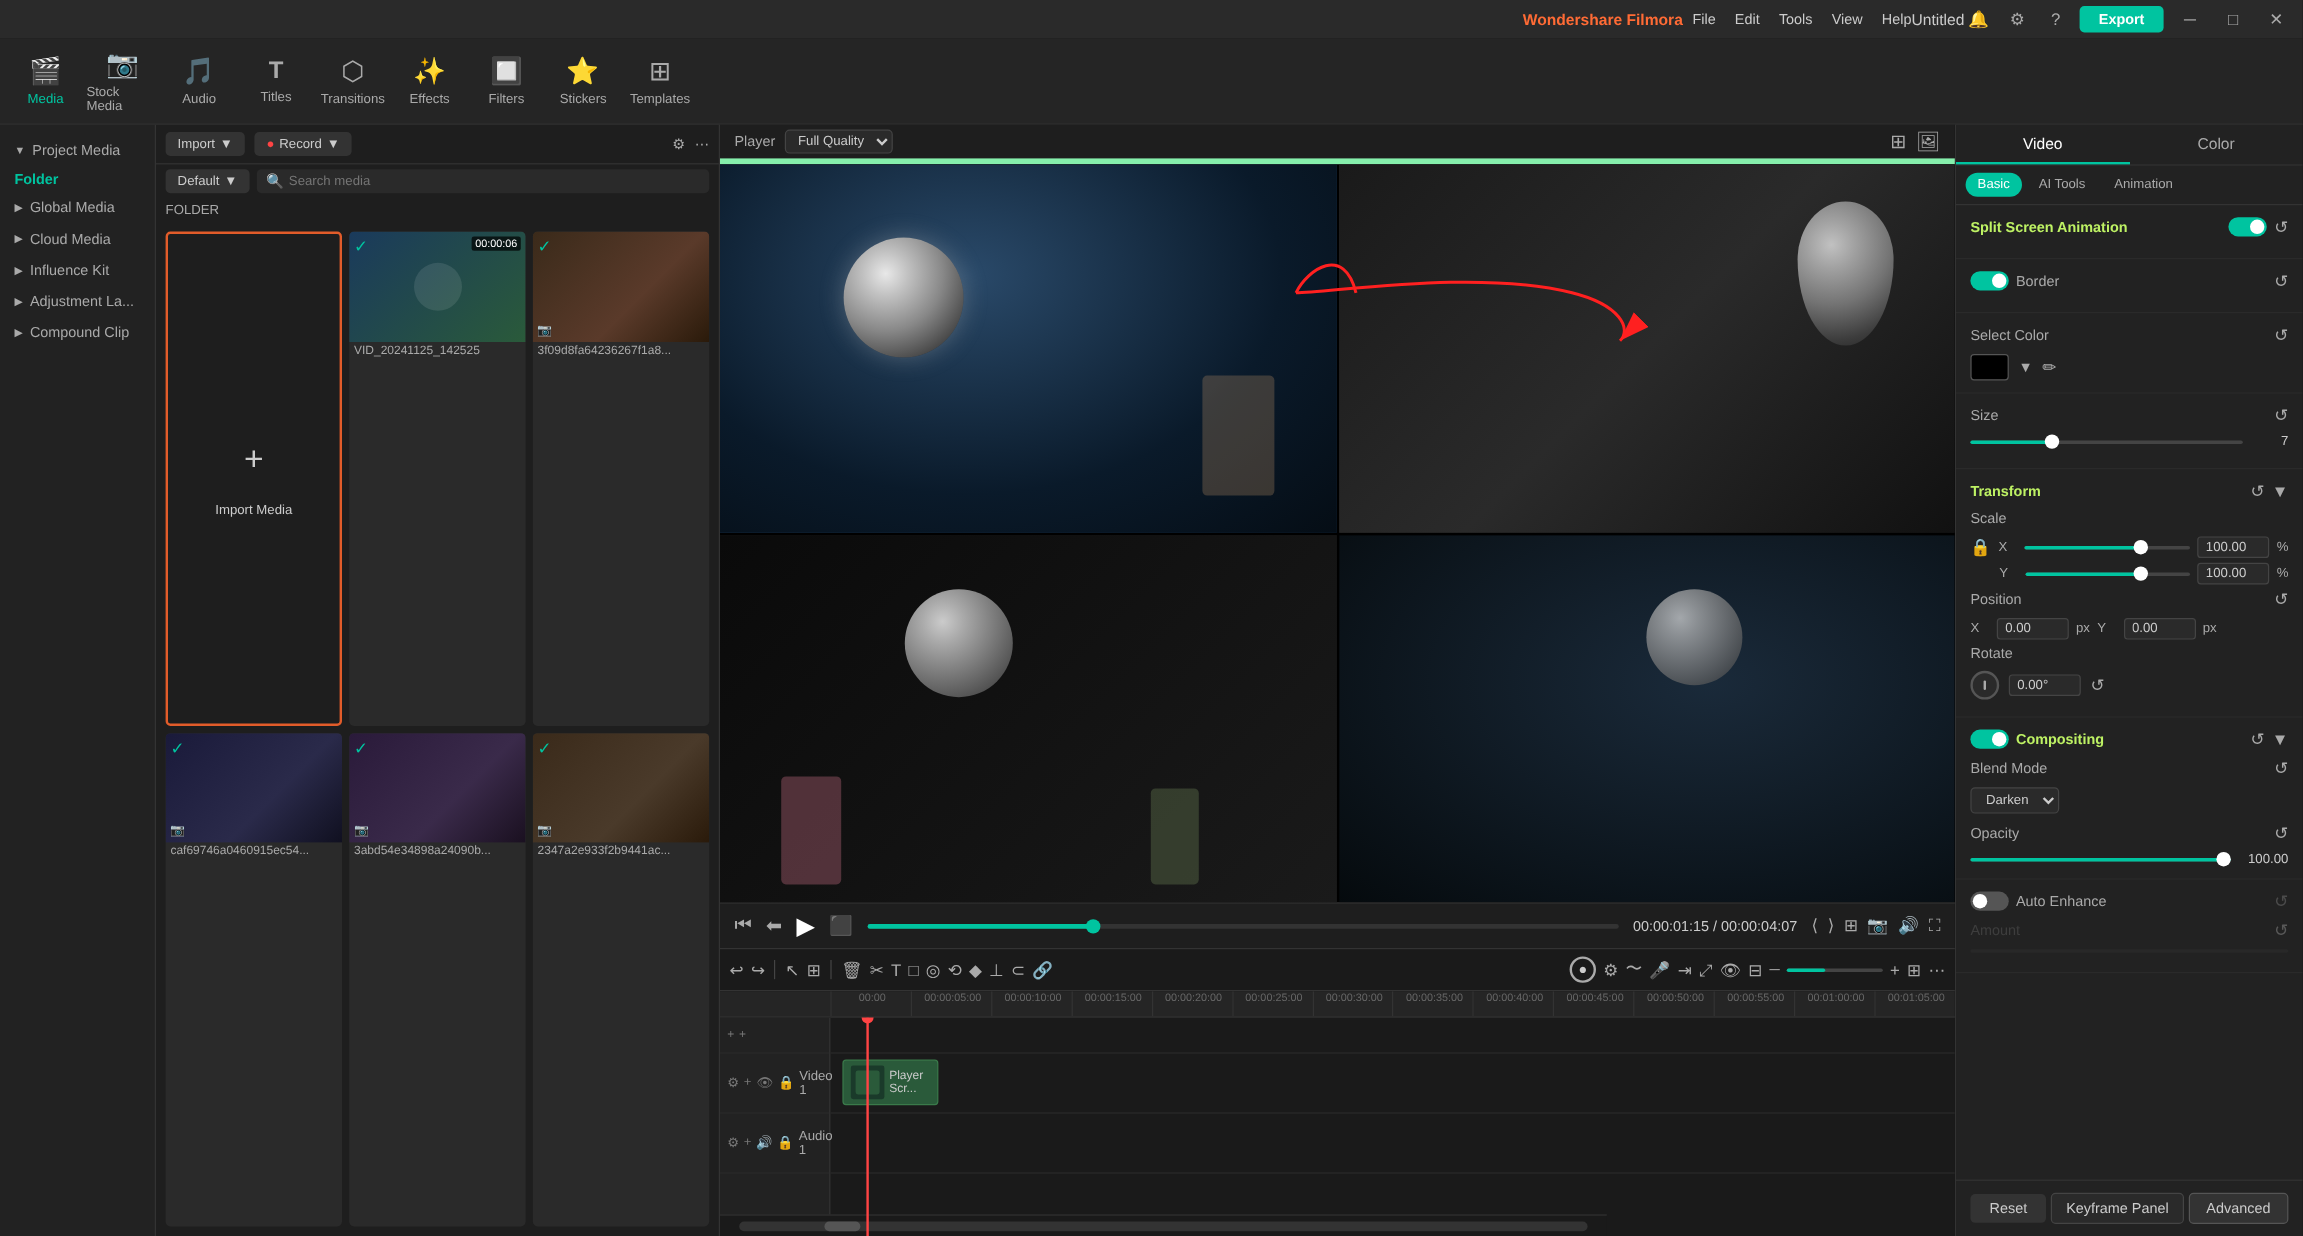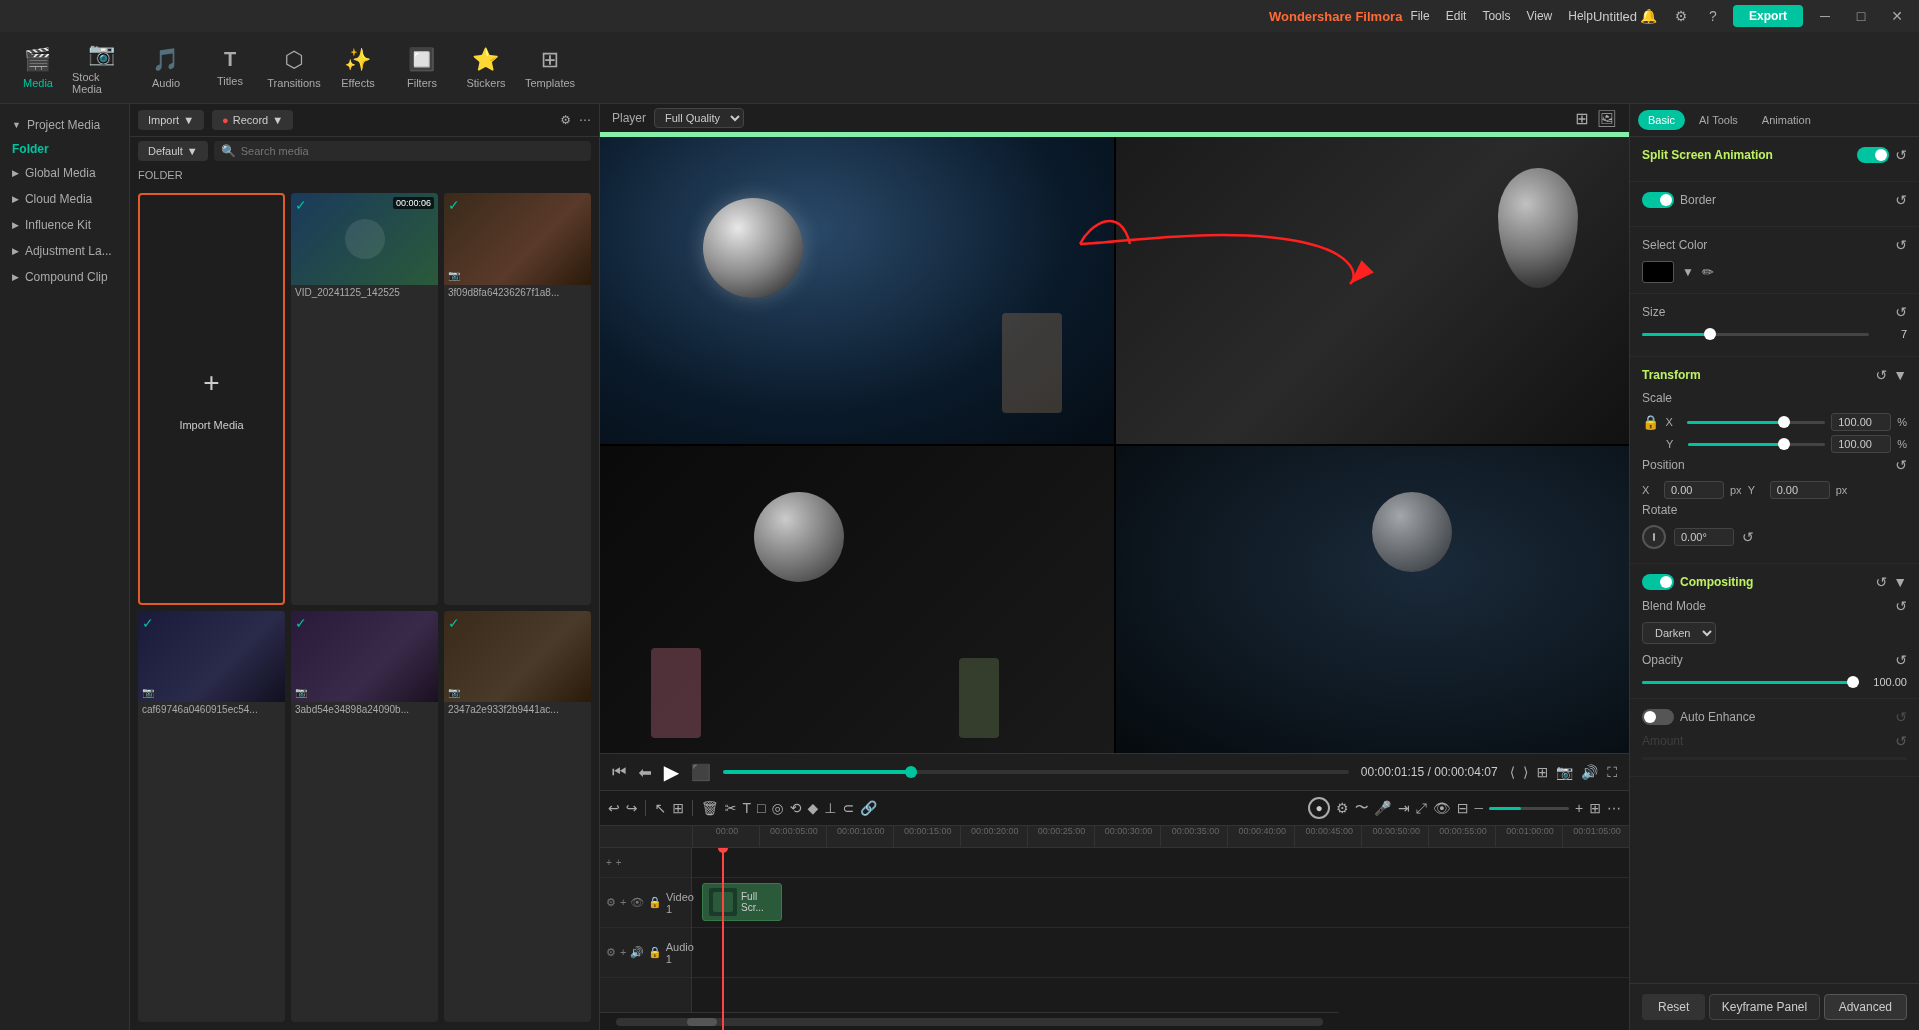--- a/index.html
+++ b/index.html
@@ -133,21 +133,21 @@
     .playhead-dot { width: 10px; height: 10px; background: #ff4444; border-radius: 50%; position: absolute; top: -5px; left: -4px; }
     .clip-block { position: absolute; top: 5px; height: 38px; background: #2a5a3a; border-radius: 3px; display: flex; align-items: center; padding: 0 6px; font-size: 10px; color: #ccc; overflow: hidden; border: 1px solid #3a7a4a; cursor: pointer; }
     .clip-thumb { width: 28px; height: 28px; background: #1a3a2a; border-radius: 2px; margin-right: 4px; flex-shrink: 0; display: flex; align-items: center; justify-content: center; }
 
     
     #bottom-bar { position: absolute; bottom: 0; left: 0; right: 290px; height: 24px; background: #1a1a1a; border-top: 1px solid #333; display: flex; align-items: center; padding: 0 8px; }
     #scrollbar-h { flex: 1; height: 8px; background: #333; border-radius: 4px; position: relative; margin: 0 8px; }
     #scrollbar-thumb { width: 30px; height: 8px; background: #555; border-radius: 4px; position: absolute; left: 10%; }
 
     
-    #right-bottom { display: flex; justify-content: space-between; padding: 10px 12px; border-top: 1px solid #333; margin-top: auto; }
+    #right-bottom { display: flex; justify-content: space-between; align-items: center; padding: 10px 12px; border-top: 1px solid #333; margin-top: auto; }
     .rp-btn { background: #333; border: none; color: #ccc; padding: 5px 16px; border-radius: 4px; cursor: pointer; font-size: 12px; }
     .rp-btn-secondary { background: #2a2a2a; border: 1px solid #444; color: #ccc; padding: 5px 12px; border-radius: 4px; cursor: pointer; font-size: 12px; }
     .advanced-btn { background: #333; border: 1px solid #555; color: #ccc; padding: 5px 14px; border-radius: 4px; cursor: pointer; font-size: 12px; }
 
     
     .red-arrow { position: absolute; pointer-events: none; z-index: 100; }
 
     
     .vc1-content { width: 100%; height: 100%; background: radial-gradient(ellipse at 40% 30%, #2a4a6a 0%, #0a1a2a 60%, #050d15 100%); position: relative; overflow: hidden; display: flex; align-items: center; justify-content: center; }
     .vc2-content { width: 100%; height: 100%; background: linear-gradient(135deg, #1a1a1a 0%, #2a2a2a 50%, #111 100%); position: relative; }
@@ -498,38 +498,42 @@
 
           <div class="track-row" style="height:30px; border-bottom:1px solid #2a2a2a;">
           </div>
 
           <div class="track-row">
 
             <div class="clip-block" style="left:10px; width:80px;">
               <div class="clip-thumb">
                 <div style="width:20px;height:20px;background:#2a5a3a;border-radius:2px;"></div>
               </div>
-              <span>Full Scr...</span>
+              <span>Player Scr...</span>
             </div>
           </div>
 
           <div class="track-row">
           </div>
         </div>
       </div>
 
       <div id="bottom-bar" style="height:18px; background:#1a1a1a; border-top:1px solid #333; display:flex; align-items:center; padding:0 8px;">
         <div id="scrollbar-h">
           <div id="scrollbar-thumb"></div>
         </div>
       </div>
     </div>
   </div>
 
   <div id="right-panel">
+    <div id="right-tabs">
+      <div class="right-tab active">Video</div>
+      <div class="right-tab">Color</div>
+    </div>
     <div id="right-subtabs">
       <div class="right-subtab active">Basic</div>
       <div class="right-subtab">AI Tools</div>
       <div class="right-subtab">Animation</div>
     </div>
 
     <div class="panel-section">
       <div class="panel-row">
         <span class="section-title">Split Screen Animation</span>
         <div style="display:flex; align-items:center; gap:6px;">

